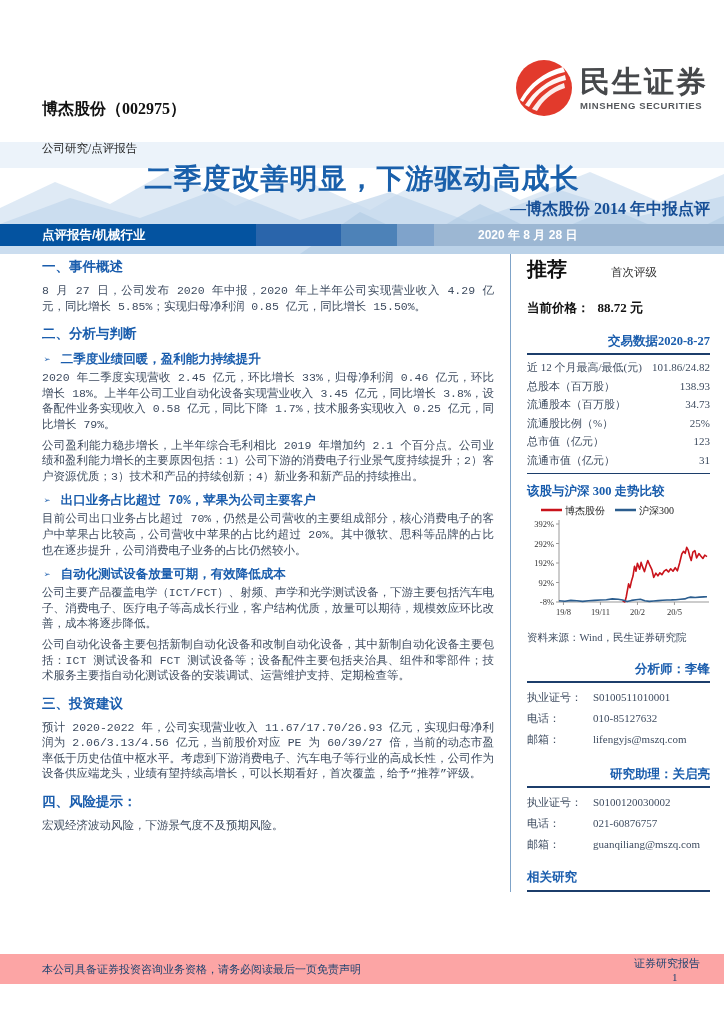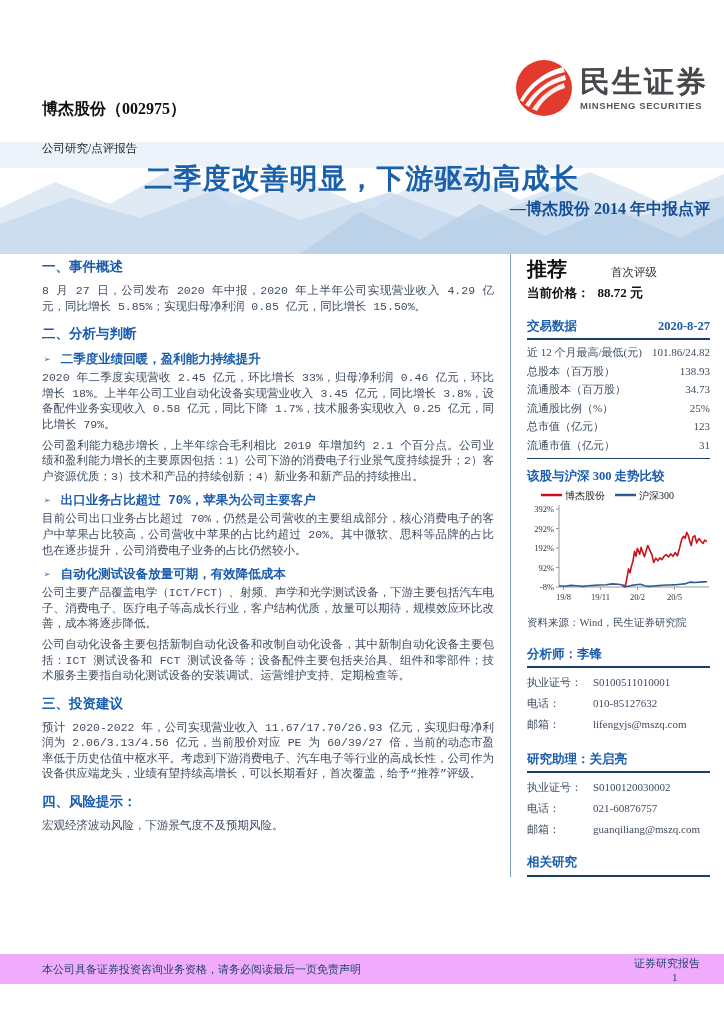--- a/index.html
+++ b/index.html
@@ -33,36 +33,36 @@
   
   .sec-title { color:#1a5dad; font-size:13.5px; font-weight:bold; margin:11px 0 7px; }
   .sec-title:first-child { margin-top:4px; }
   p.body { font-size:11.5px; line-height:15.6px; text-align:justify; color:#3e4c60; margin-bottom:5px; }
   .bullet-head { display:flex; align-items:baseline; color:#1a5dad; font-size:12.5px; font-weight:bold; margin:8px 0 2px; }
   .bullet-head .arrow { font-size:11px; margin:0 10px 0 2px; }
   
   .rating-row { display:flex; align-items:baseline; margin-top:2px; }
   .rating { font-size:20px; font-weight:bold; color:#111; }
   .rating-note { font-size:11.5px; color:#333; margin-left:44px; }
-  .price-row { display:flex; align-items:baseline; margin-top:1px; }
+  .price-row { display:flex; align-items:baseline; margin-top:16px; }
   .price-label { font-size:12.5px; font-weight:bold; color:#111; }
   .price-value { font-size:13px; font-weight:bold; color:#111; margin-left:8px; }
-  .side-header { display:flex; justify-content:space-between; align-items:baseline; font-size:12.5px; font-weight:bold; color:#1a5dad; border-bottom:2px solid #1c3e6b; padding-bottom:3px; margin-top:16px; }
+  .side-header { display:flex; justify-content:flex-end; align-items:baseline; font-size:12.5px; font-weight:bold; color:#1a5dad; border-bottom:2px solid #1c3e6b; padding-bottom:3px; margin-top:16px; }
   .trade-table { border-bottom:1.5px solid #1c3e6b; padding:3px 0 4px; }
   .t-row { display:flex; justify-content:space-between; font-size:11px; line-height:18.5px; color:#3e4c60; }
   .t-row .val { text-align:right; }
   .chart-title { font-size:12.5px; font-weight:bold; color:#1a5dad; margin:9px 0 2px; }
   .chart-box { margin-top:2px; }
   .source { font-size:10.5px; color:#3e4c60; margin-top:3px; }
   .a-row { display:flex; font-size:11px; line-height:21px; color:#3e4c60; }
   .a-row .lbl { width:66px; flex:none; }
   .a-table { padding-top:4px; }
   .related { margin-top:14px; border-bottom:2px solid #1c3e6b; padding-bottom:4px; font-size:12.5px; font-weight:bold; color:#1a5dad; }
   
-  .footer { position:absolute; left:0; top:954px; width:724px; height:30px; background:#f0abfc; display:flex; align-items:center; font-size:11px; color:#1f4370; z-index:2; }
+  .footer { position:absolute; left:0; top:954px; width:724px; height:30px; background:#fca5a5; display:flex; align-items:center; font-size:11px; color:#1f4370; z-index:2; }
   .footer-left { margin-left:42px; }
   .footer-right { margin-left:auto; margin-right:24px; display:flex;flex-direction:column; }
   .footer-page { margin-left:38px; }
 </style>
 </head>
 <body>
 
 <div class="page">
 
   <svg class="mountains" viewBox="0 0 724 142" preserveAspectRatio="none">
@@ -83,20 +83,30 @@
       <span class="brand-cn">民生证券</span>
       <span class="brand-en">MINSHENG SECURITIES</span>
     </div>
   </div>
 
   <div class="stock-name">博杰股份（002975）</div>
   <div class="report-type">公司研究/点评报告</div>
   <div class="main-title">二季度改善明显，下游驱动高成长</div>
   <div class="sub-title">—博杰股份 2014 年中报点评</div>
 
+  <div class="bar" id="gradient-bar">
+
+  <div class="seg" style="width: 256px; background: rgb(4, 83, 160);"></div>
+      <div class="seg" style="width: 85px; background: rgb(42, 101, 171);"></div>
+      <div class="seg" style="width: 56px; background: rgb(77, 130, 184);"></div>
+      <div class="seg" style="width: 37px; background: rgb(127, 163, 203);"></div>
+      <div class="seg" style="width: 290px; background: rgb(156, 183, 211);"></div>
+      <span class="bar-left-label" style="position: absolute;">点评报告/机械行业</span>
+      <span class="bar-date" style="position: absolute;">2020 年 8 月 28 日</span>
+    </div>
 
   <div class="content">
 
     <div class="col-left">
       <div class="sec-title">一、事件概述</div>
       <p class="body">8 月 27 日，公司发布 2020 年中报，2020 年上半年公司实现营业收入 4.29 亿元，同比增长 5.85%；实现归母净利润 0.85 亿元，同比增长 15.50%。</p>
 
       <div class="sec-title">二、分析与判断</div>
 
       <div class="bullet-head">

